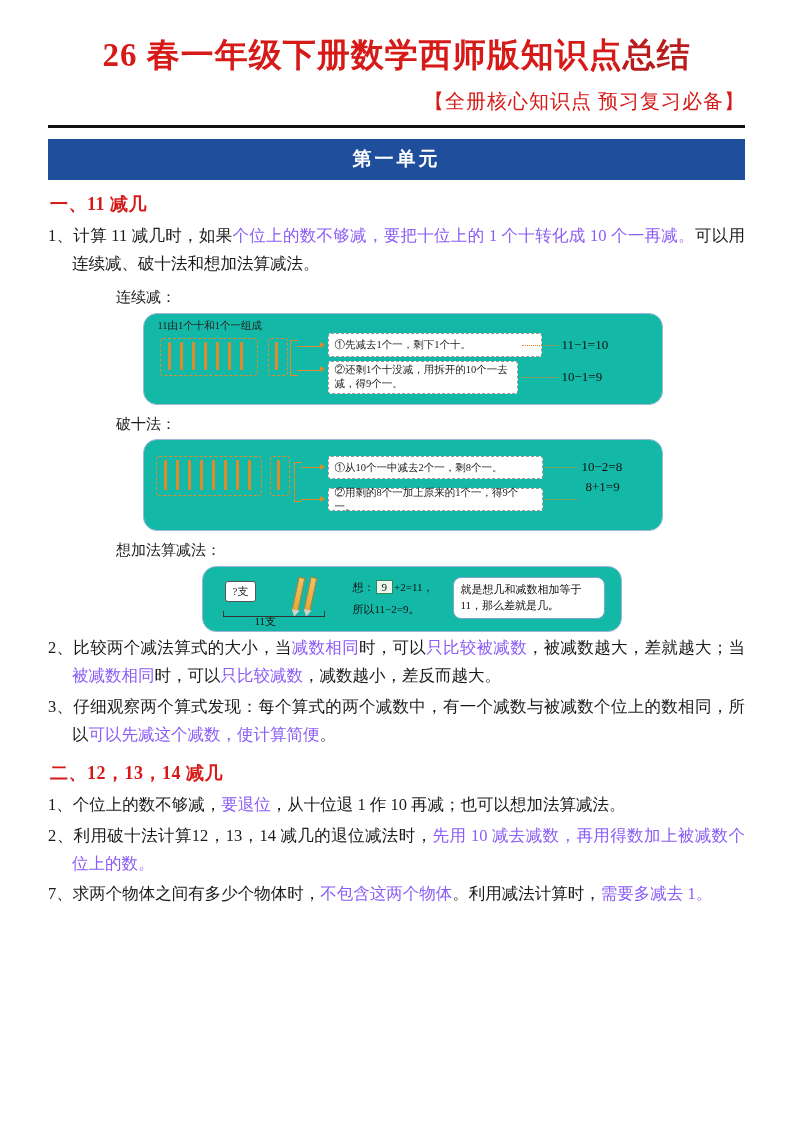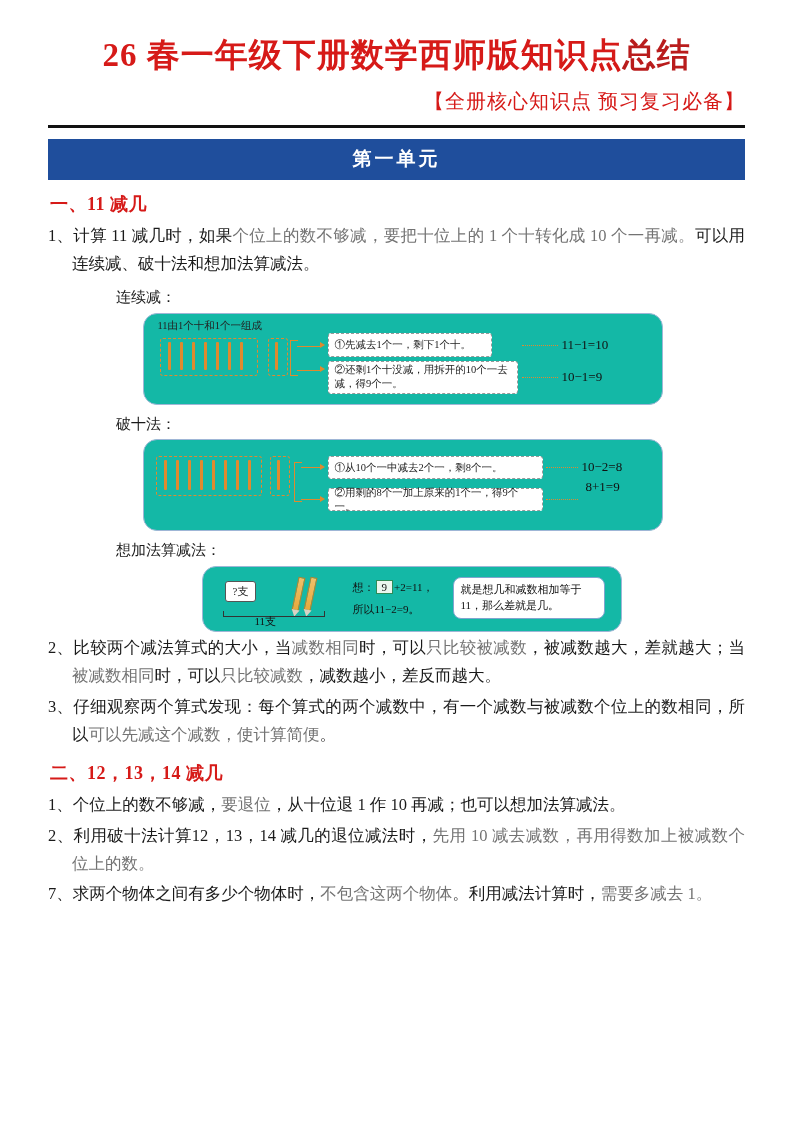--- a/index.html
+++ b/index.html
@@ -66,21 +66,21 @@
     margin: 12px 0 6px 2px;
     letter-spacing: 0.5px;
   }
   
   .para {
     font-size: 16.5px;
     line-height: 1.72;
     margin: 2px 0 2px 0;
     text-align: justify;
   }
-  .para .r { color: #737373; }
+  .para .r { color: #8b5cf6; }
   .hang {
     padding-left: 24px;
     text-indent: -24px;
   }
   .sub-label {
     font-size: 15px;
     margin: 8px 0 4px 68px;
     line-height: 1.5;
   }
   
@@ -263,21 +263,21 @@
       <div class="stick" style="left:96px; top:28px; height:28px;"></div>
       <div class="bundle-box" style="left:124px; top:24px; width:18px; height:36px;"></div>
       <div class="stick" style="left:131px; top:28px; height:28px;"></div>
 
       <div class="brace" style="left:146px; top:26px; height:34px;"></div>
       <div class="arrow-orange" style="left:153px; top:32px; width:24px;"></div>
       <div class="arrow-head" style="left:176px; top:28.5px;"></div>
       <div class="arrow-orange" style="left:153px; top:56px; width:24px;"></div>
       <div class="arrow-head" style="left:176px; top:52.5px;"></div>
 
-      <div class="dashbox" style="left:184px; top:19px; width:164px; height:24px;">①先减去1个一，剩下1个十。</div>
+      <div class="dashbox" style="left:184px; top:19px; width:214px; height:24px;">①先减去1个一，剩下1个十。</div>
       <div class="dashbox" style="left:184px; top:47px; width:190px; height:33px;">②还剩1个十没减，用拆开的10个一去减，得9个一。</div>
 
       <div class="dots" style="left:378px; top:31px; width:36px;"></div>
       <div class="dots" style="left:378px; top:63px; width:36px;"></div>
 
       <div class="eq" style="left:418px; top:23px;">11−1=10</div>
       <div class="eq" style="left:418px; top:55px;">10−1=9</div>
     </div>
   </div>
 

